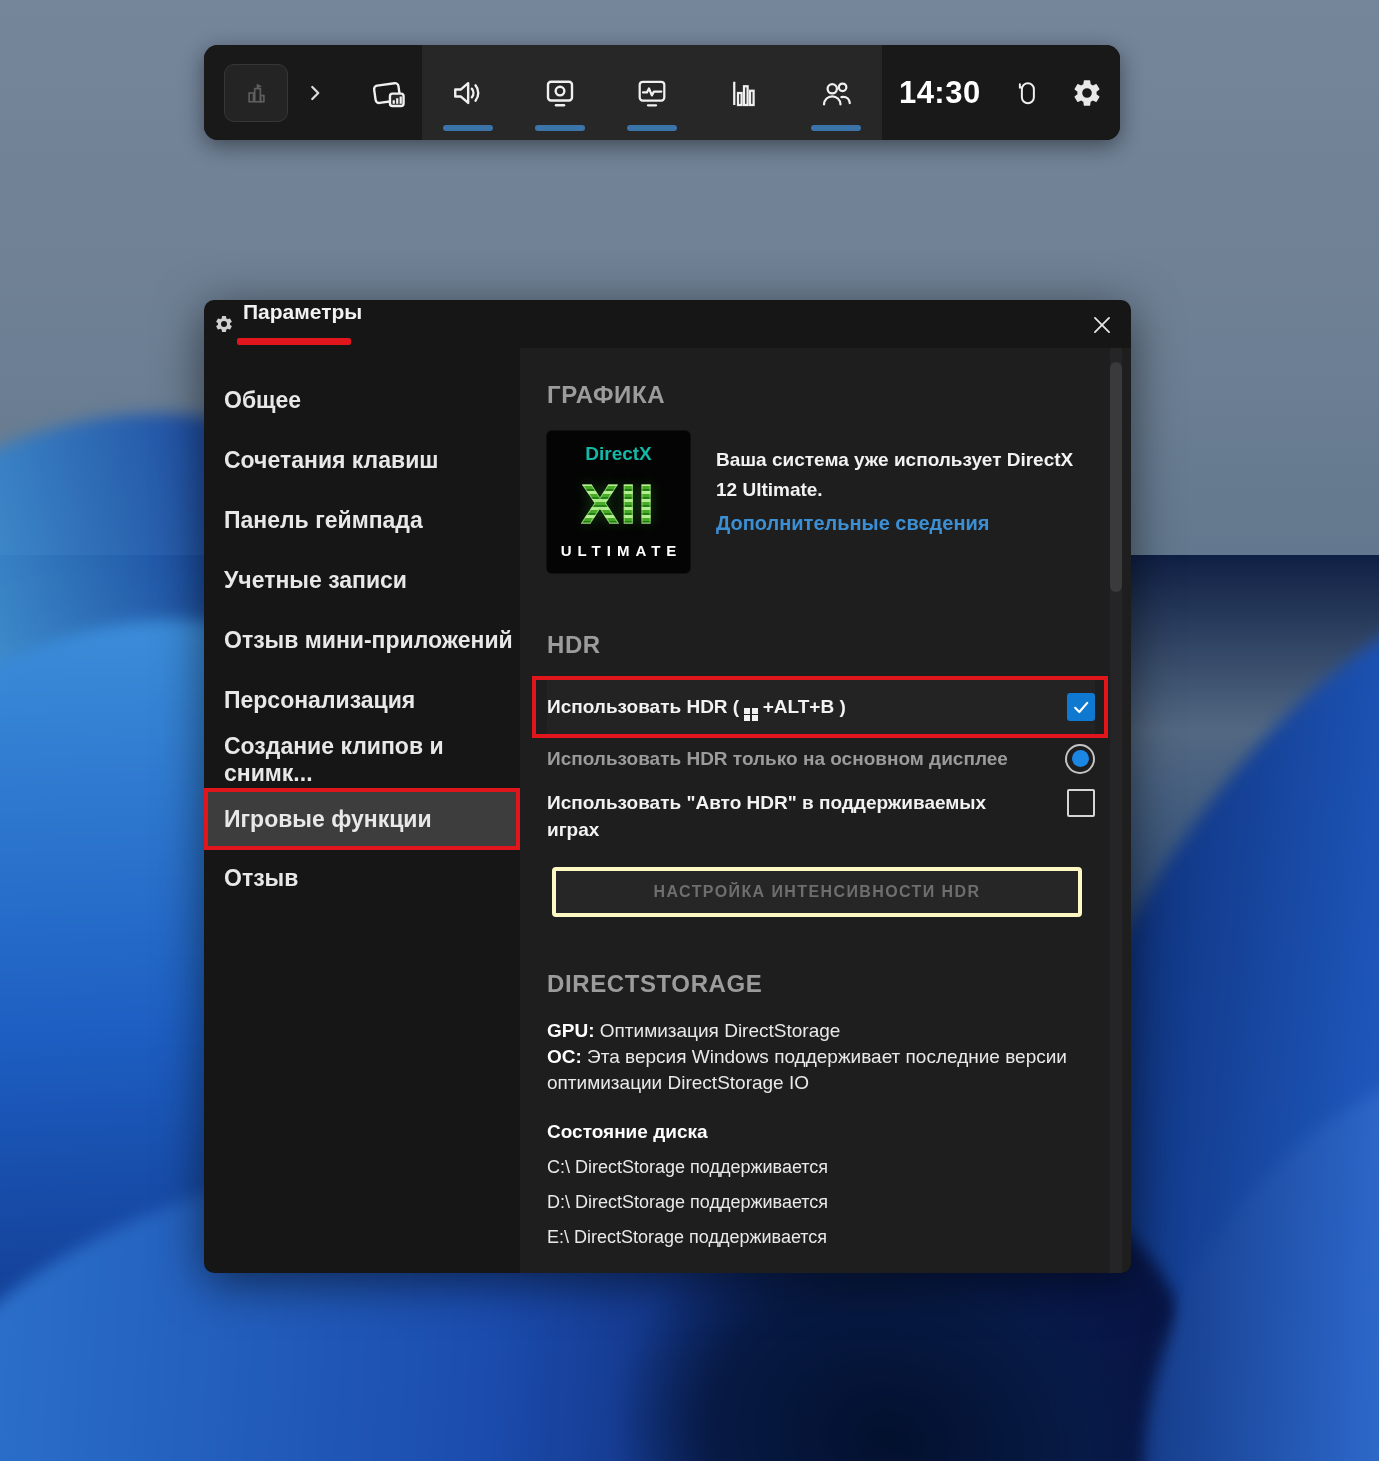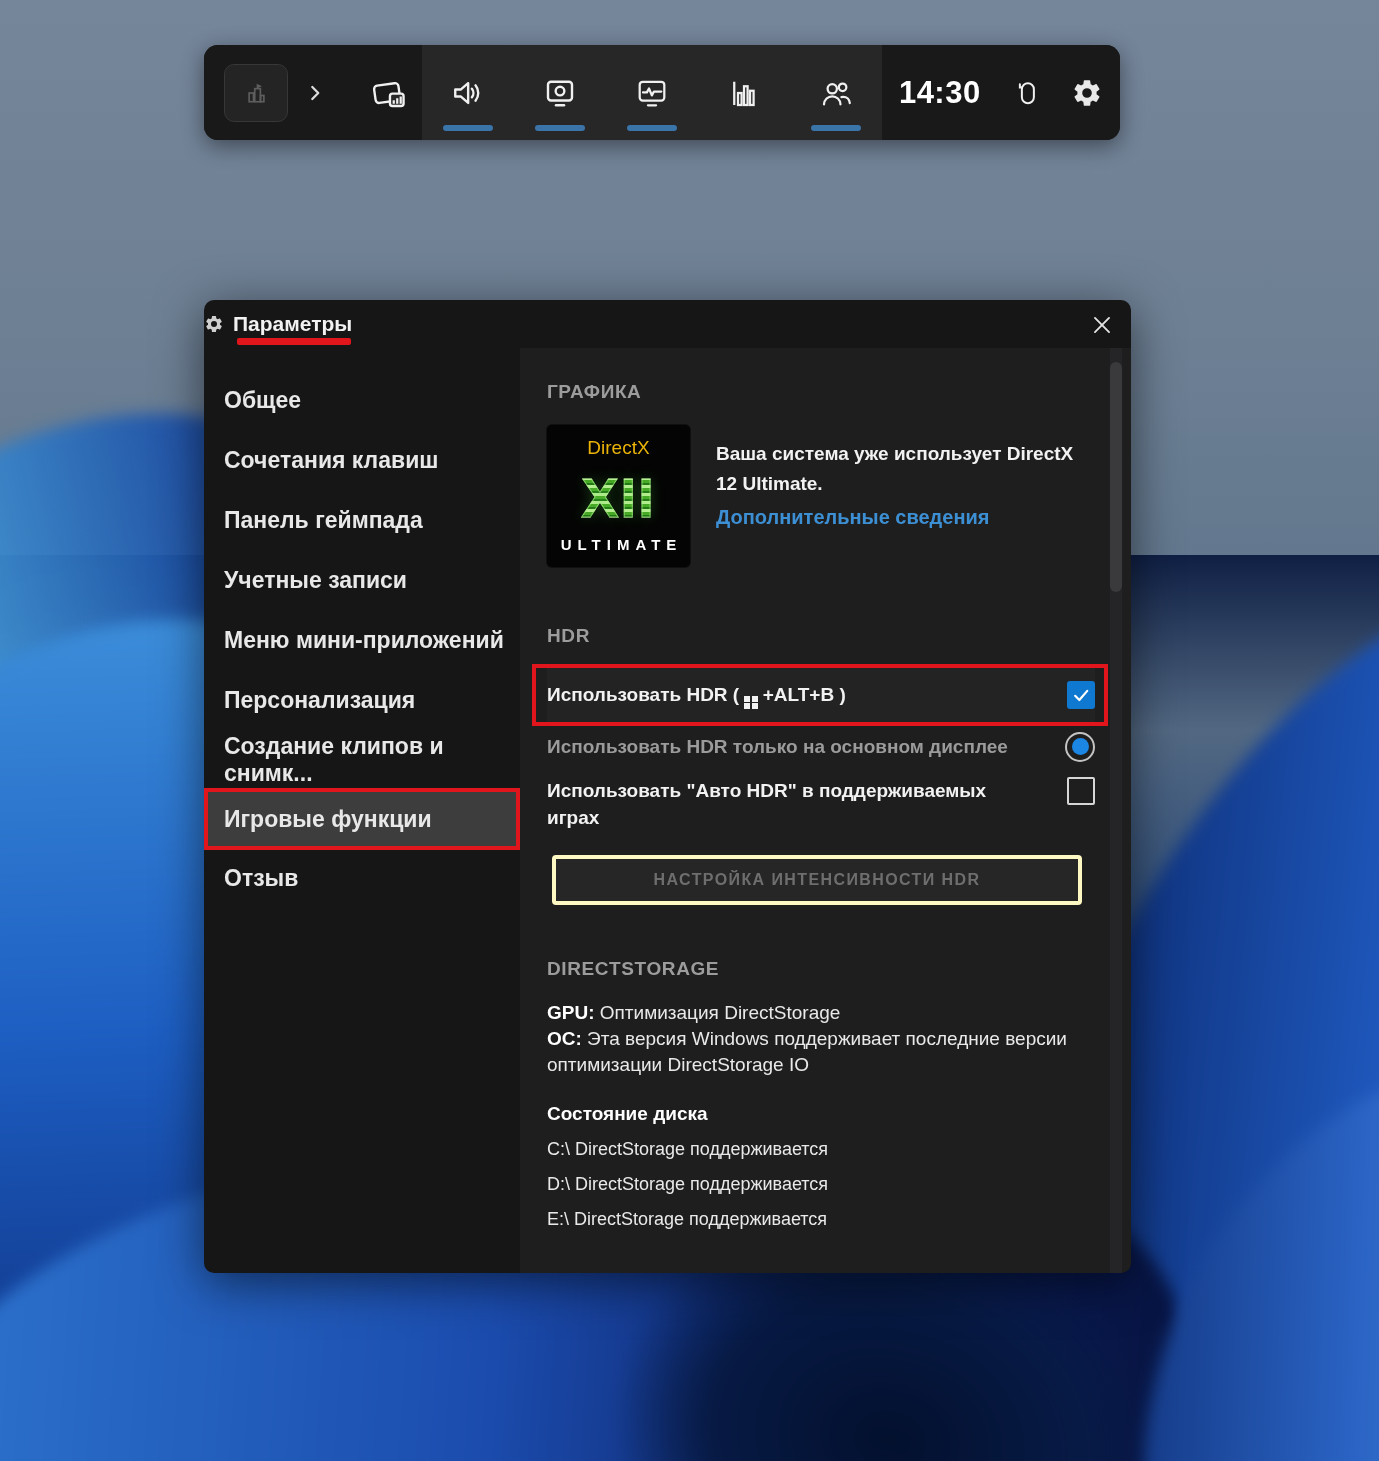--- a/index.html
+++ b/index.html
@@ -36,47 +36,47 @@
     border:1px solid #373737; display:flex; align-items:center; justify-content:center; }
   .gb-cell { position:relative; width:20%; height:100%; display:flex; align-items:center; justify-content:center; }
   .gb-underline { position:absolute; bottom:9px; left:50%; transform:translateX(-50%);
     width:50px; height:6px; border-radius:3px; background:#3a74a8; }
   .gb-time { color:#fff; font-size:31px; font-weight:700; letter-spacing:.5px; }
   .icon { display:inline-flex; align-items:center; justify-content:center; }
 
   
   .settings { position:absolute; left:204px; top:300px; width:927px; height:973px;
     border-radius:10px; background:#161616; box-shadow:0 10px 48px rgba(0,0,0,.55); overflow:hidden; }
-  .titlebar { position:absolute; left:0; top:0; width:100%; height:48px; display:flex; align-items:center; }
+  .titlebar { position:absolute; left:0; top:0; width:100%; height:48px; display:flex; padding-left:10px; }
   .win-title { color:#f2f2f2; font-size:21px; font-weight:700; margin-left:9px; }
   .title-underline { position:absolute; left:33px; top:38px; width:114px; height:7px; border-radius:2px; }
   .close-btn { position:absolute; right:12px; top:8px; width:34px; height:34px;
     display:flex; align-items:center; justify-content:center; cursor:pointer; }
 
   .sidebar { position:absolute; left:0; top:48px; width:316px; bottom:0; padding-top:22px; }
   .side-item { position:relative; height:60px; display:flex; align-items:center; padding-left:20px;
     color:#e8e8e8; font-size:23px; font-weight:700; cursor:pointer; }
   .side-item.selected { background:#3d3d3d; margin:0 2px; padding-left:18px; height:58px; }
   .red-frame { position:absolute; border:4px solid #e1161d; pointer-events:none; }
   .side-item.selected .red-frame { inset:-2px; }
 
   .content { position:absolute; left:316px; top:48px; width:611px; bottom:0; background:#1e1e1e; }
   .content-inner { padding:0 36px 0 27px; }
   .scroll-track { position:absolute; right:9px; top:0; bottom:0; width:12px; background:#252527; }
   .scroll-thumb { position:absolute; right:0; top:14px; width:12px; height:230px; background:#3a3a3c; border-radius:6px; }
 
-  .section-header { color:#9c9c9c; font-size:19px; font-weight:700; letter-spacing:.6px; }
+  .section-header { color:#9c9c9c; font-size:24px; font-weight:700; letter-spacing:.6px; }
   .hdr-header { margin-top:58px; }
   .gfx-header { padding-top:33px; }
 
   .gfx-row { margin-top:22px; display:flex; gap:26px; }
   .dx-logo { width:143px; height:142px; background:#040404; border-radius:5px; flex:0 0 auto;
     display:flex; flex-direction:column; align-items:center; justify-content:space-between;
     padding:12px 0 14px 0; box-shadow:0 0 0 1px #101010; }
-  .dx-top { color:#eab308; font-size:19px; font-weight:400; }
+  .dx-top { color:#14b8a6; font-size:19px; font-weight:700; }
   .dx-main { font-size:56px; line-height:58px; font-weight:700; letter-spacing:2px;
     background:repeating-linear-gradient(180deg,#c8f79e 0 3px,#49a824 3px 6px,#1f7212 6px 8px);
     -webkit-background-clip:text; background-clip:text; color:transparent;
     -webkit-text-stroke:1px rgba(170,240,140,.65);
     text-shadow:0 0 14px rgba(70,190,60,.35); }
   .dx-bottom { color:#fff; font-size:15px; font-weight:700; letter-spacing:6px; padding-left:6px; }
   .gfx-text { padding-top:14px; }
   .gfx-line { color:#f2f2f2; font-size:19px; font-weight:700; line-height:30px; max-width:400px; }
   .gfx-link { display:inline-block; margin-top:7px; font-size:20px; font-weight:700; cursor:pointer; }
 
@@ -252,21 +252,21 @@
       <div class="side-item">
           <span>Сочетания клавиш</span>
         </div>
       <div class="side-item">
           <span>Панель геймпада</span>
         </div>
       <div class="side-item">
           <span>Учетные записи</span>
         </div>
       <div class="side-item">
-          <span>Меню мини-приложений</span>
+          <span>Отзыв мини-приложений</span>
         </div>
       <div class="side-item">
           <span>Персонализация</span>
         </div>
       <div class="side-item">
           <span>Создание клипов и снимк...</span>
         </div>
       <div class="side-item selected">
         <span>Игровые функции</span>
         <span class="red-frame"></span>

